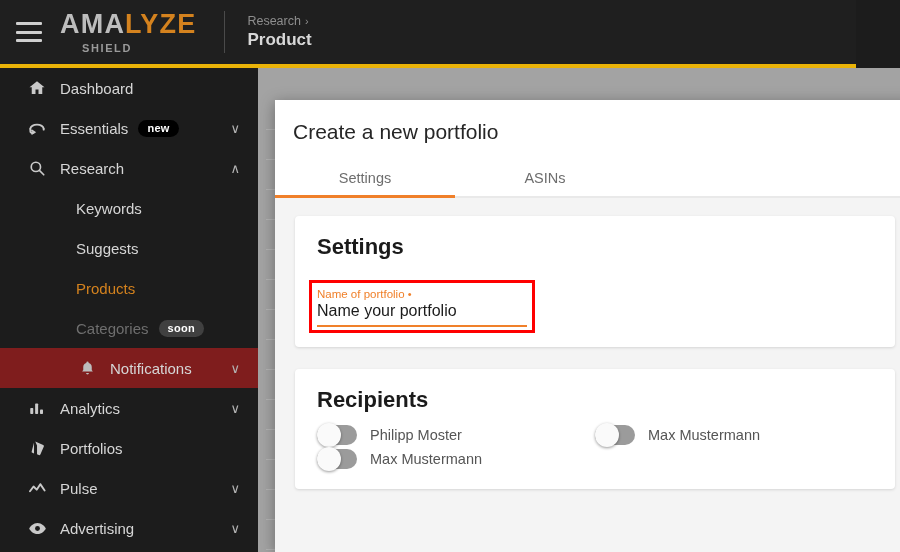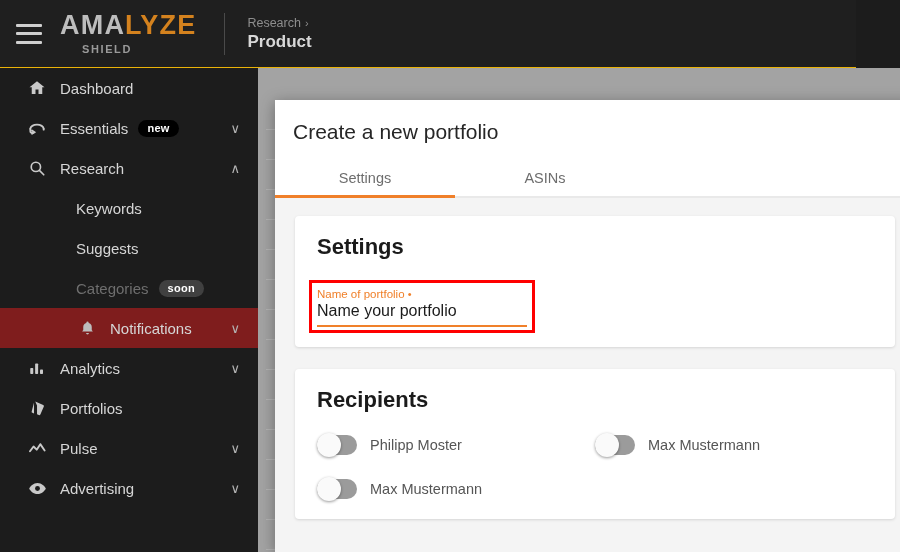--- a/index.html
+++ b/index.html
@@ -9,21 +9,21 @@
     overflow: hidden;
     background: #1c1c1c;
   }
   #app { position: relative; width: 900px; height: 552px; }
 
   
   .topbar {
     position: absolute; left: 0; top: 0; width: 856px; height: 68px;
     background: #1f1f1f;
     display: flex; align-items: center;
-    border-bottom: 1px solid #eab308;
+    border-bottom: 4px solid #eab308;
   }
   .hamburger {
     width: 26px; height: 20px; margin-left: 16px; margin-right: 18px;
     display: flex; flex-direction: column; justify-content: space-between;
     cursor: pointer;
   }
   .hamburger span { display: block; height: 3px; background: #cfcfcf; border-radius: 1px; }
 
   .logo-wrap { display: flex; flex-direction: column; align-items: flex-start; }
   .logo-main { font-size: 27px; font-weight: bold; letter-spacing: 1.2px; line-height: 1; }
@@ -117,21 +117,21 @@
   .field-value {
     font-size: 16px; color: #1b1b1b; padding-bottom: 5px;
     border-bottom: 2px solid #f0802a; width: 210px;
   }
   .annot-box {
     position: absolute; left: -8px; top: -8px; width: 226px; height: 53px;
     border: 3px solid #ff0000; pointer-events: none;
   }
 
   .recip-grid {
-    display: grid; grid-template-columns: 1fr 1fr; row-gap: 24px; margin-top: 22px;
+    display: grid; grid-template-columns: 1fr 1fr; row-gap: 4px; margin-top: 12px;
   }
   .recip { display: flex; align-items: center; }
   .switch {
     width: 40px; height: 20px; border-radius: 10px; background: #9b9b9b;
     position: relative; margin-right: 13px; flex: 0 0 40px; cursor: pointer;
   }
   .switch .knob {
     position: absolute; left: 0; top: -2px; width: 24px; height: 24px;
     border-radius: 50%; background: #fafafa; box-shadow: 0 1px 3px rgba(0,0,0,.4);
   }
@@ -199,20 +199,23 @@
           </svg>
         </span>
         <span class="lbl">Research</span>
         <span class="chev">∧</span>
       </div>
       <div class="nav-row sub">
         <span class="lbl">Keywords</span>
       </div>
       <div class="nav-row sub">
         <span class="lbl">Suggests</span>
+      </div>
+      <div class="nav-row sub active">
+        <span class="lbl">Products</span>
       </div>
       <div class="nav-row sub dim">
         <span class="lbl">Categories</span>
         <span class="badge" style="background: #404040;">soon</span>
       </div>
       <div class="nav-row sub alt">
         <span class="ic">
           <svg width="17" height="17" viewBox="0 0 24 24" fill="#bdbdbd">
             <path d="M12 2a1.6 1.6 0 0 1 1.6 1.6v.7A6 6 0 0 1 18 10v4l1.6 2.4H4.4L6 14v-4a6 6 0 0 1 4.4-5.7v-.7A1.6 1.6 0 0 1 12 2z"></path>
             <path d="M10 18.4h4a2 2 0 0 1-4 0z"></path>

